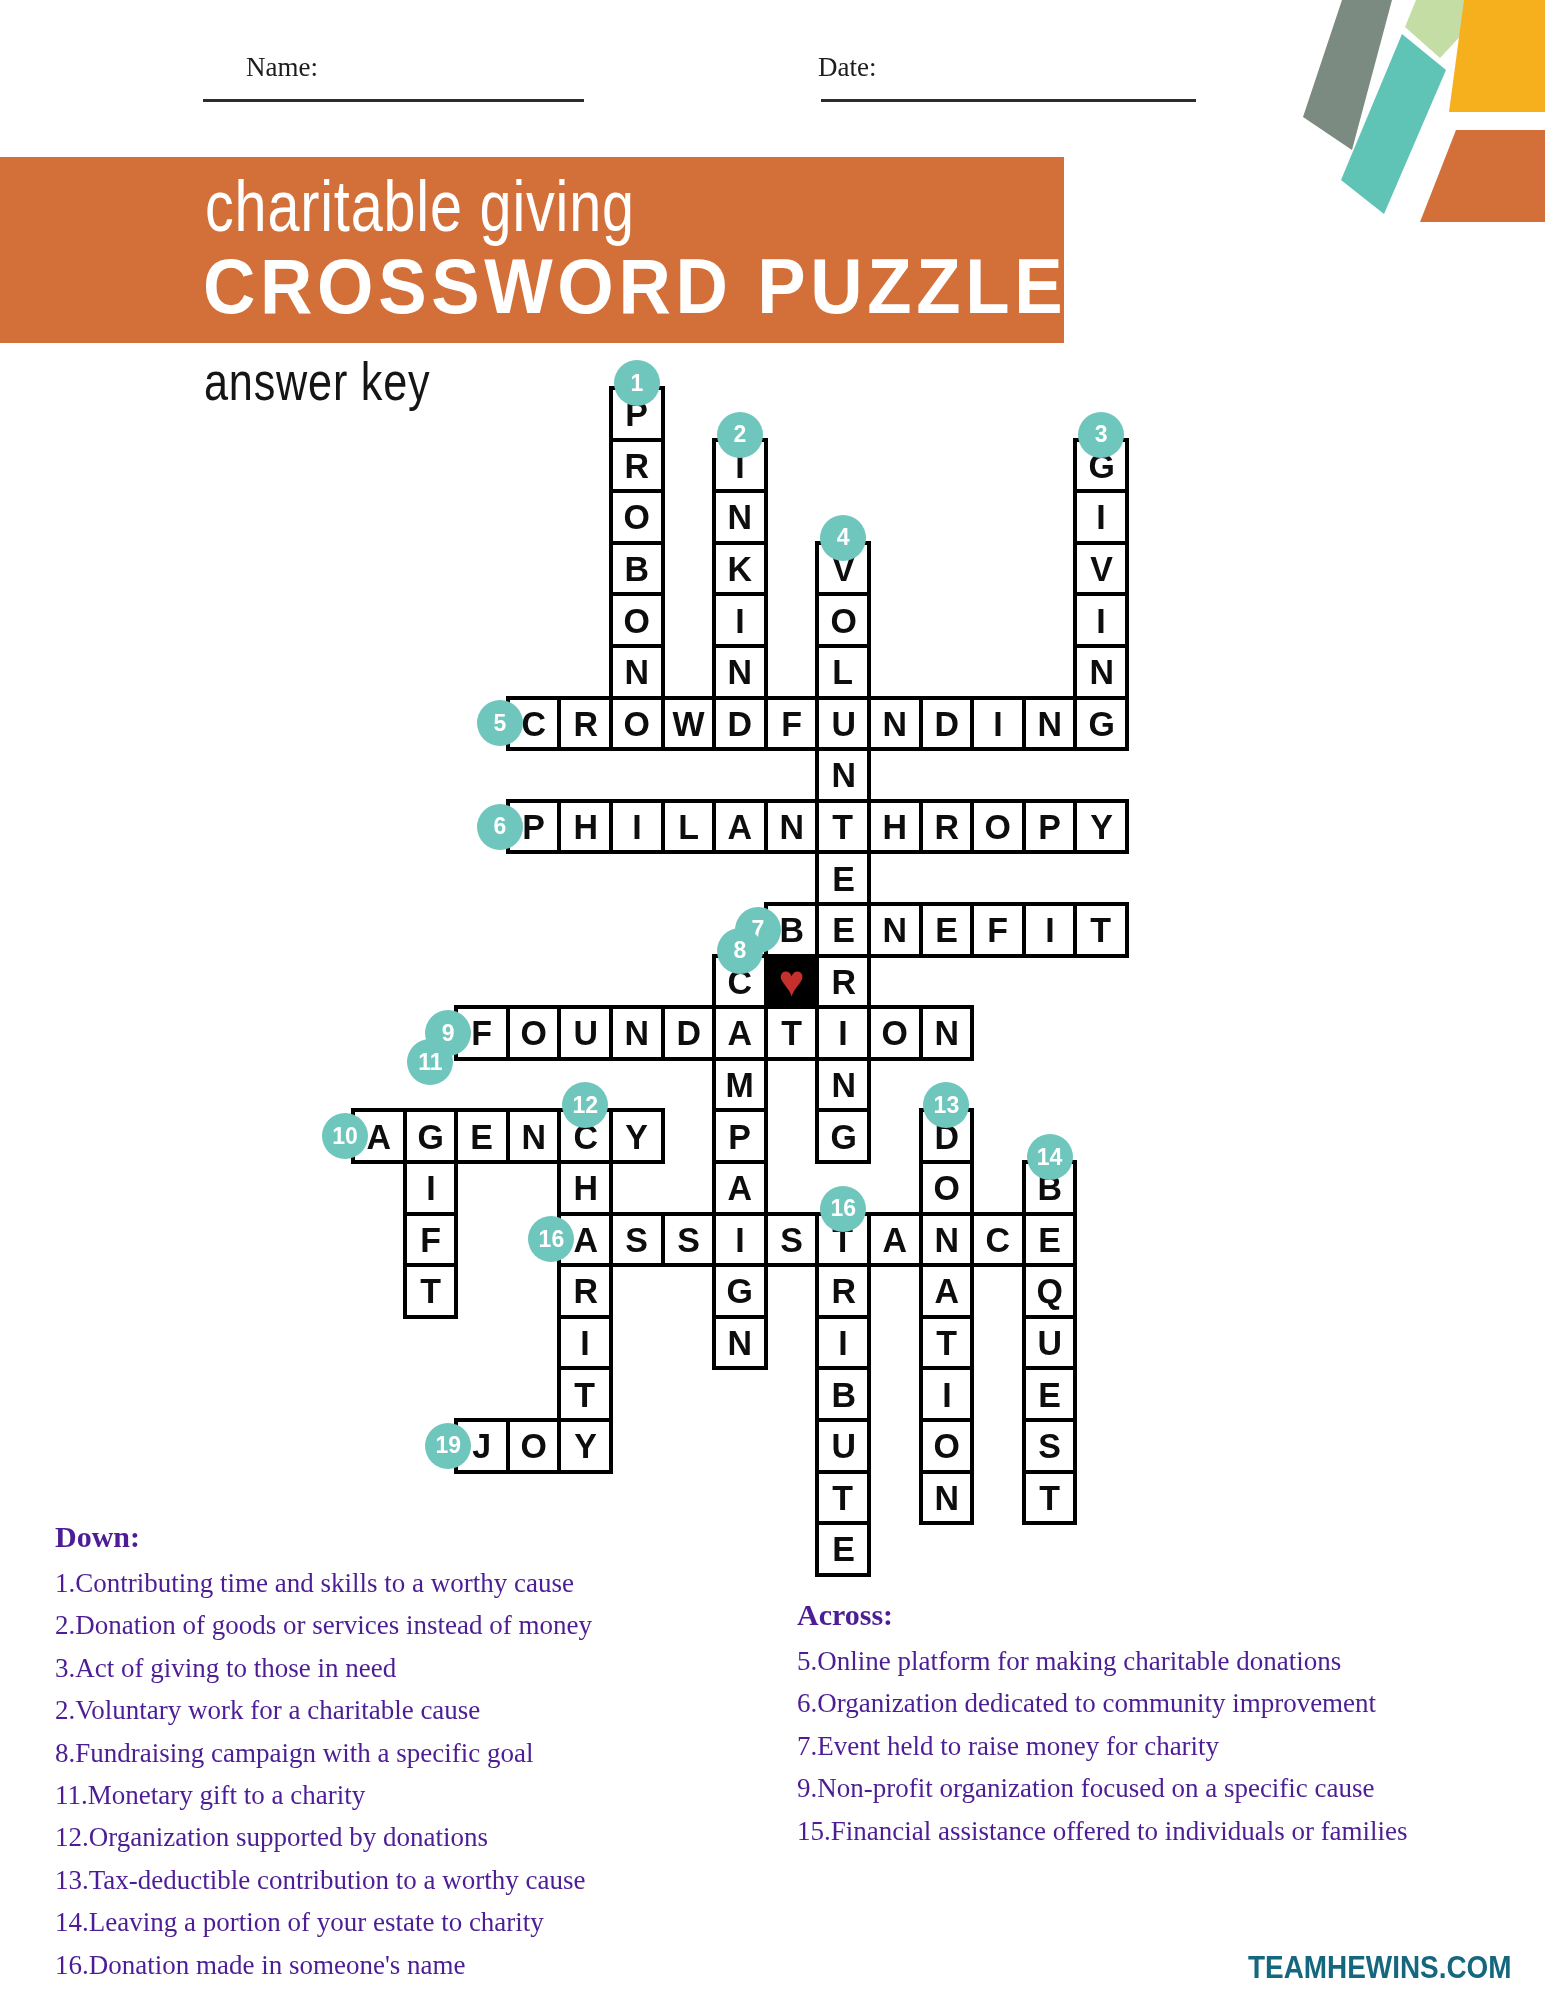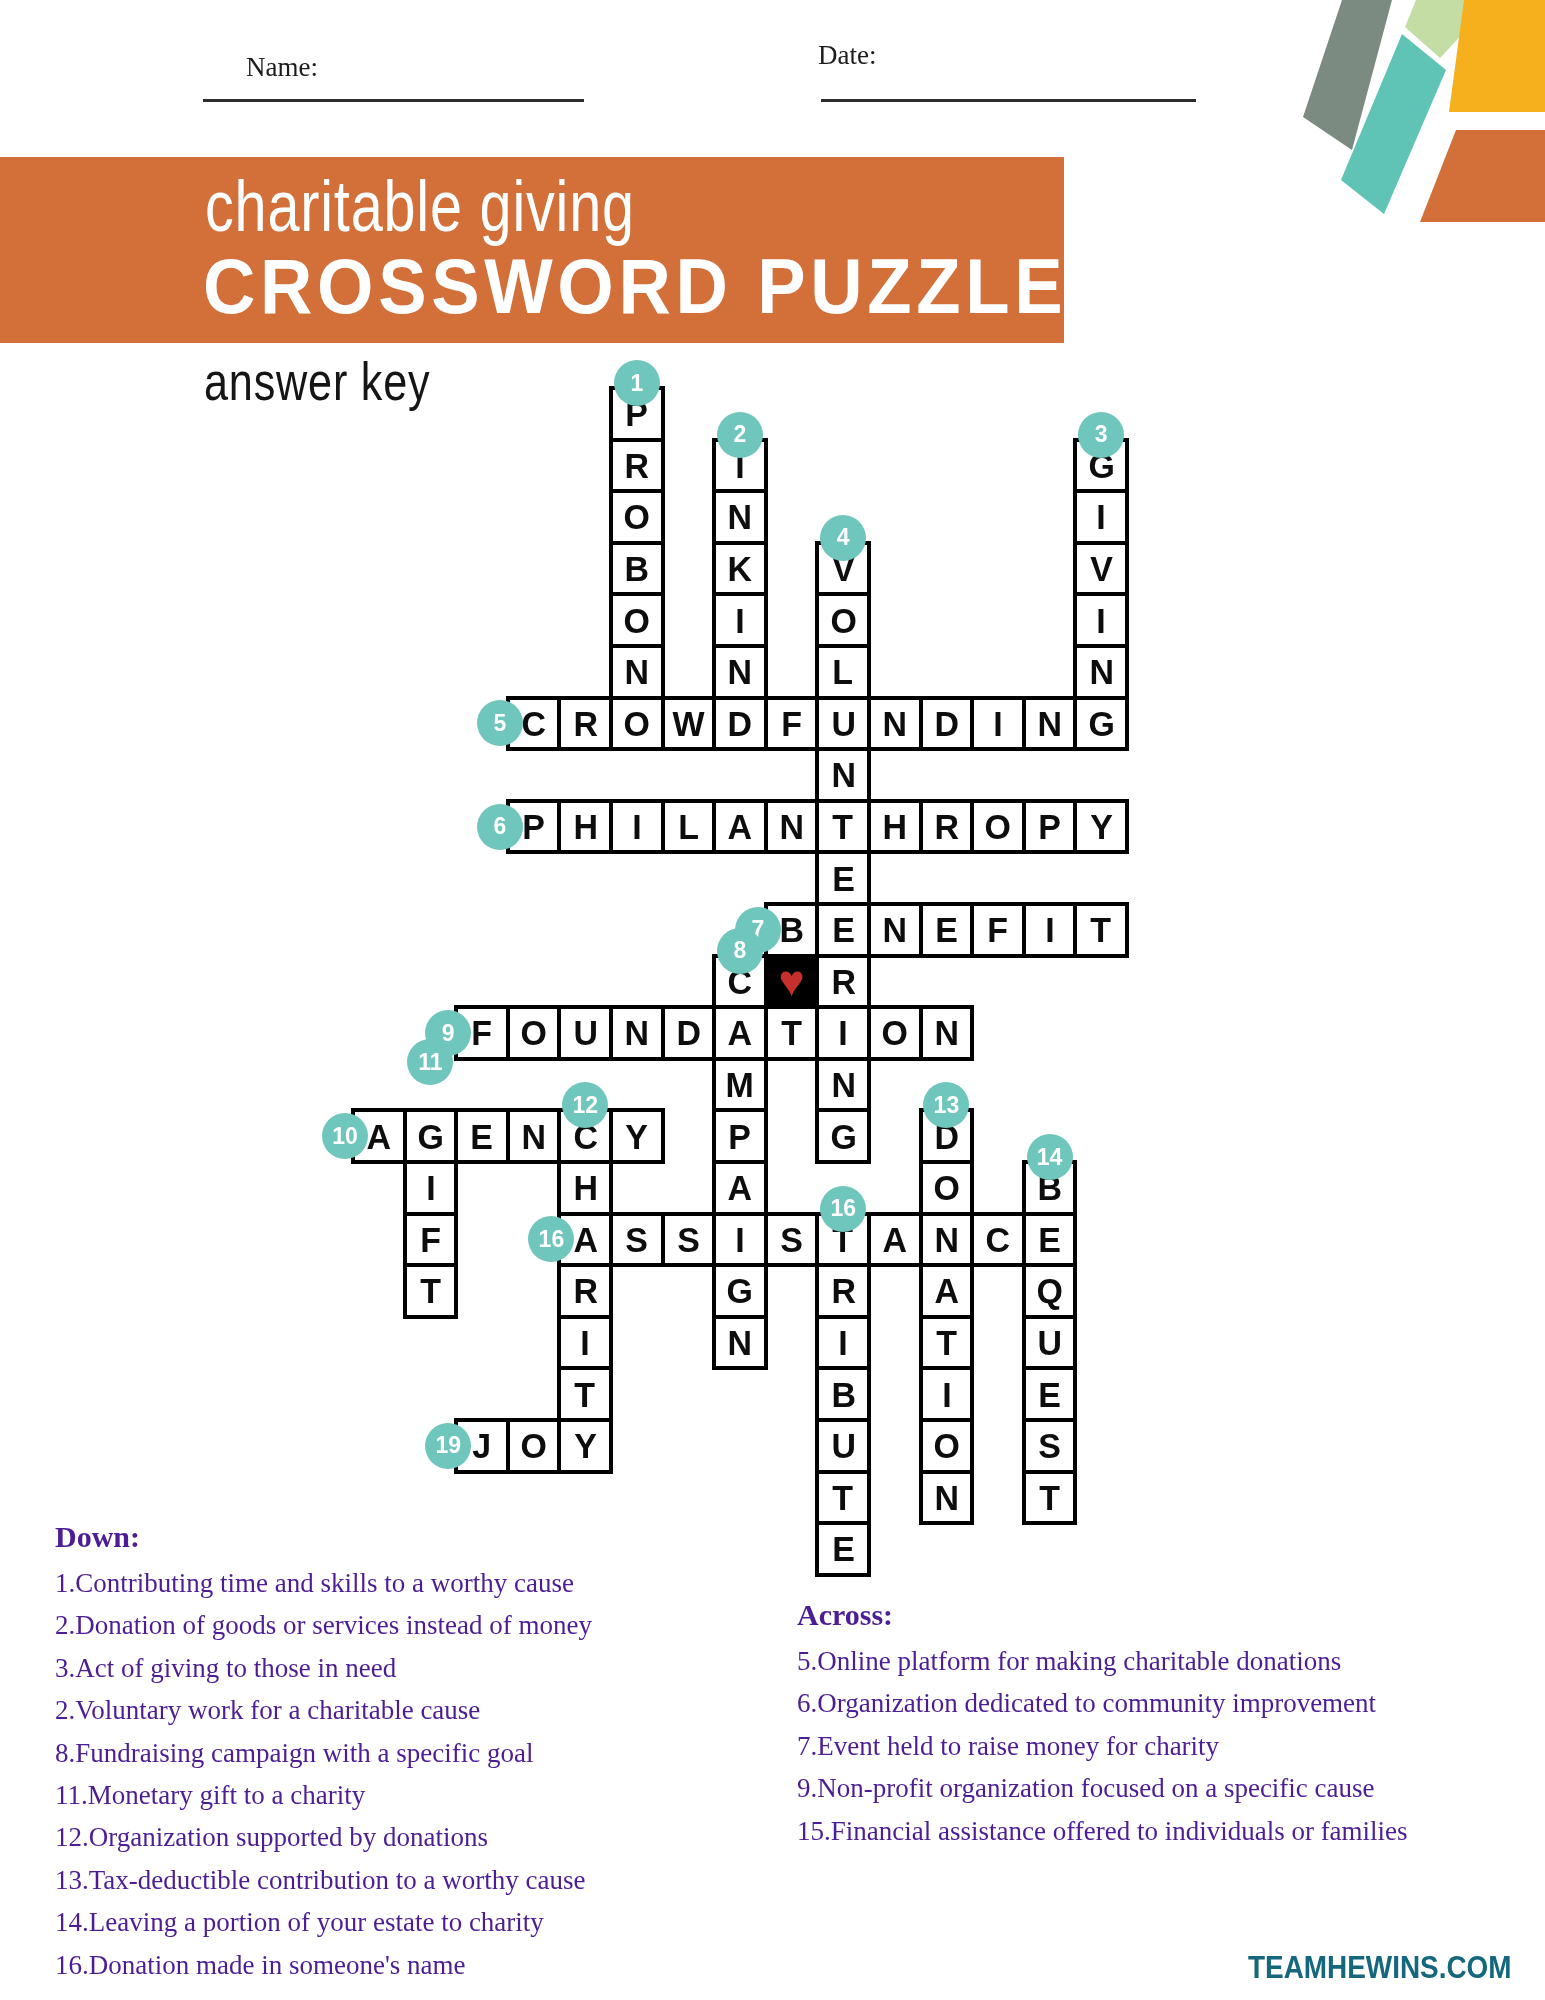--- a/index.html
+++ b/index.html
@@ -50,21 +50,21 @@
         color:var(--website,#15677d);transform:scaleX(.90);transform-origin:left top;white-space:nowrap;}
 </style>
 </head>
 <body>
 
 <div class="page">
 
   <div class="field-label" style="left:202px;top:52px;margin-left:44px;">Name:</div>
   <div class="field-line" style="left:203px;top:99px;width:381px;"></div>
 
-  <div class="field-label" style="left:818px;top:40px;">Date:</div>
+  <div class="field-label" style="left:818px;top:52px;">Date:</div>
   <div class="field-line" style="left:821px;top:99px;width:375px;"></div>
 
   <svg class="logo" width="250" height="230" viewBox="1295 0 250 230">
     <polygon class="lg-sage" points="1342,0 1392,0 1352,150 1303,117"></polygon>
     <polygon class="lg-green" points="1416,0 1494,0 1440,58 1405,27"></polygon>
     <polygon class="lg-teal" points="1402,34 1446,70 1384,214 1341,180"></polygon>
     <polygon class="lg-yellow" points="1464,0 1545,0 1545,112 1449,112"></polygon>
     <polygon class="lg-orange" points="1456,130 1545,130 1545,222 1420,222"></polygon>
   </svg>
 

